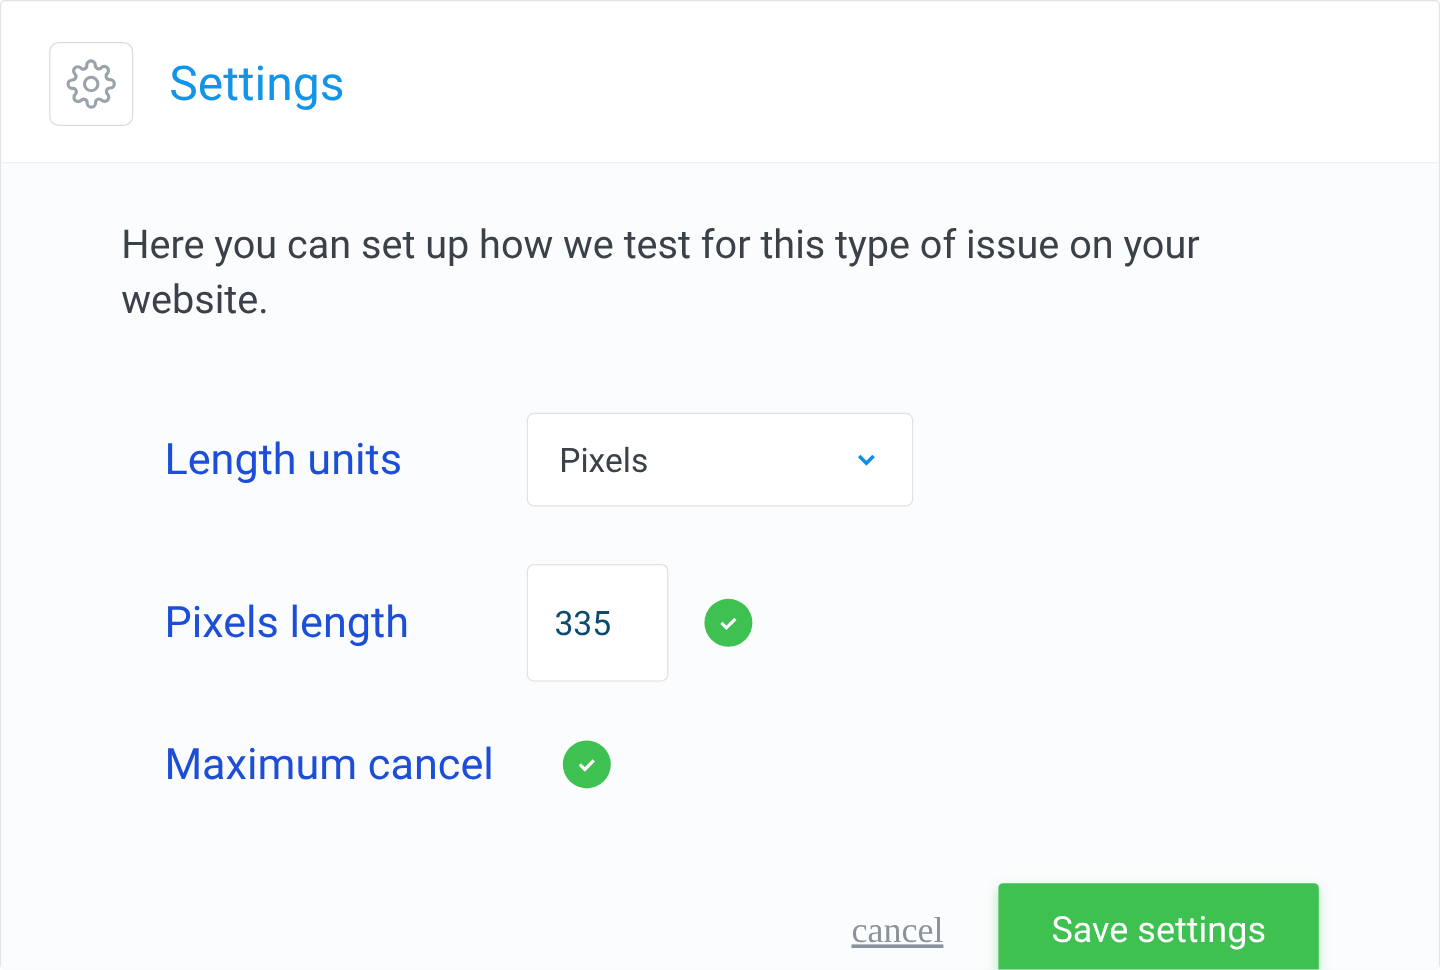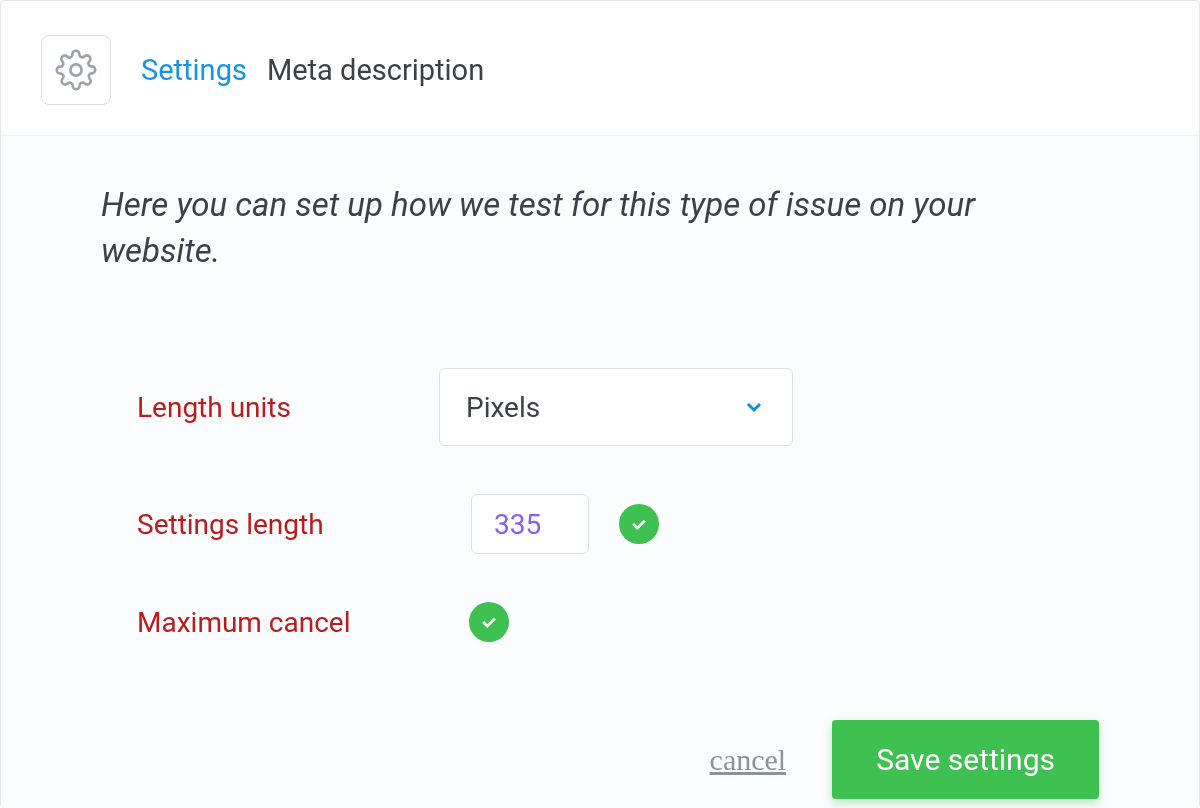--- a/index.html
+++ b/index.html
@@ -43,21 +43,21 @@
       width: 42px;
       height: 42px;
       stroke: #9aa2ab;
       fill: none;
       stroke-width: 1.5;
     }
     .title-line {
       display: flex;
       align-items: baseline;
       gap: 20px;
-      font-size: 29px;
+      font-size: 40px;
       line-height: 1;
     }
     .title-blue {
       color: #1294e8;
       font-weight: 400;
     }
     .title-dark {
       color: #3a4148;
       font-weight: 400;
     }
@@ -66,41 +66,40 @@
       background: #fbfcfd;
       border-top: 1px solid #eef0f3;
       padding: 46px 100px 48px 100px;
       display: flex;
       flex-direction: column;
     }
     .description {
       font-size: 33px;
       color: #3a4148;
       line-height: 1.4;
-      margin-bottom: 94px;
-      font-style: italic;
+      margin-bottom: 70px;
     }
     .form {
       display: flex;
       flex-direction: column;
       gap: 48px;
       padding-left: 36px;
     }
     .row {
       display: flex;
       align-items: center;
     }
     .label {
       width: 302px;
-      font-size: 28px;
-      color: #b91c1c;
+      font-size: 36px;
+      color: #1d4ed8;
     }
     .select {
       position: relative;
-      width: 354px;
+      width: 322px;
       height: 78px;
       background: #fff;
       border: 1px solid #dde2e7;
       border-radius: 6px;
       display: flex;
       align-items: center;
       padding: 0 26px;
       cursor: pointer;
     }
     .select-value {
@@ -110,30 +109,29 @@
     }
     .select svg {
       width: 24px;
       height: 24px;
       stroke: #0d8ee9;
       stroke-width: 3;
       fill: none;
     }
     .num-input {
       width: 118px;
-      height: 60px;
+      height: 98px;
       background: #fff;
       border: 1px solid #dde2e7;
       border-radius: 6px;
       font-size: 28px;
-      color: #8b5cf6;
+      color: #0c4a6e;
       padding: 0 22px;
       outline: none;
       font-family: inherit;
-      margin-left: 32px;
     }
     .check-badge {
       width: 40px;
       height: 40px;
       background: #3ec151;
       border-radius: 50%;
       display: flex;
       align-items: center;
       justify-content: center;
       margin-left: 30px;
@@ -181,41 +179,40 @@
 
   <div class="header">
     <div class="gear-box">
       <svg viewBox="0 0 24 24">
         <circle cx="12" cy="12" r="3.2"></circle>
         <path d="M19.4 15a1.65 1.65 0 0 0 .33 1.82l.06.06a2 2 0 1 1-2.83 2.83l-.06-.06a1.65 1.65 0 0 0-1.82-.33 1.65 1.65 0 0 0-1 1.51V21a2 2 0 0 1-4 0v-.09a1.65 1.65 0 0 0-1-1.51 1.65 1.65 0 0 0-1.82.33l-.06.06a2 2 0 1 1-2.83-2.83l.06-.06a1.65 1.65 0 0 0 .33-1.82 1.65 1.65 0 0 0-1.51-1H3a2 2 0 0 1 0-4h.09a1.65 1.65 0 0 0 1.51-1 1.65 1.65 0 0 0-.33-1.82l-.06-.06a2 2 0 1 1 2.83-2.83l.06.06a1.65 1.65 0 0 0 1.82.33h0a1.65 1.65 0 0 0 1-1.51V3a2 2 0 0 1 4 0v.09a1.65 1.65 0 0 0 1 1.51h0a1.65 1.65 0 0 0 1.82-.33l.06-.06a2 2 0 1 1 2.83 2.83l-.06.06a1.65 1.65 0 0 0-.33 1.82v0a1.65 1.65 0 0 0 1.51 1H21a2 2 0 0 1 0 4h-.09a1.65 1.65 0 0 0-1.51 1z"></path>
       </svg>
     </div>
     <div class="title-line">
       <span class="title-blue">Settings</span>
-      <span class="title-dark">Meta description</span>
     </div>
   </div>
 
   <div class="body">
     <p class="description">Here you can set up how we test for this type of issue on your website.</p>
 
     <div class="form">
 
       <div class="row">
         <div class="label">Length units</div>
         <div class="select">
           <span class="select-value">Pixels</span>
           <svg viewBox="0 0 24 24">
               <polyline points="6 9 12 15 18 9"></polyline>
             </svg>
         </div>
       </div>
 
       <div class="row">
-        <div class="label">Settings length</div>
+        <div class="label">Pixels length</div>
         <input class="num-input" type="text" value="335" style="">
         <div class="check-badge">
           <svg viewBox="0 0 24 24">
               <polyline points="5 12 10 17 19 8"></polyline>
             </svg>
         </div>
       </div>
 
       <div class="row">
         <div class="label">Maximum cancel</div>

